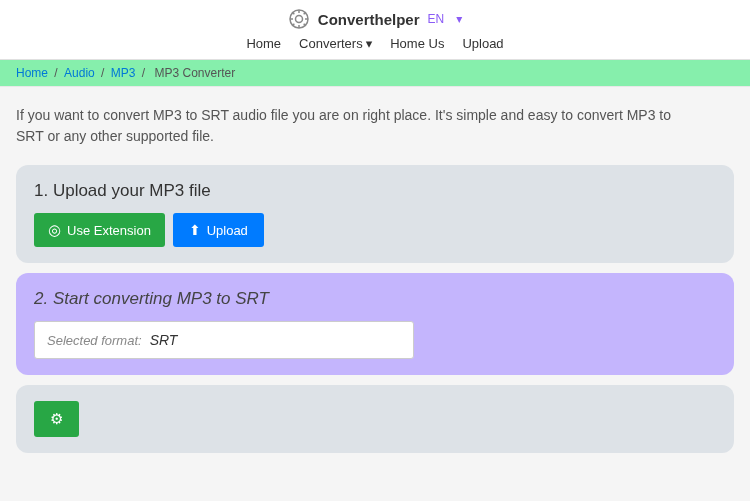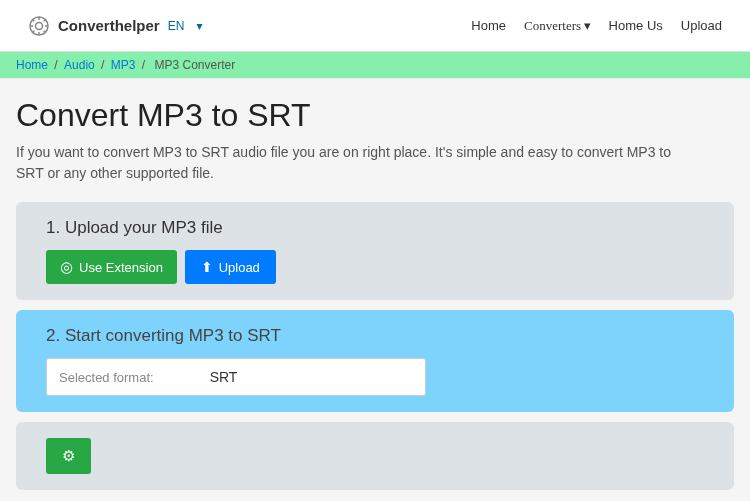--- a/index.html
+++ b/index.html
@@ -13,61 +13,61 @@
       overflow-x: hidden;
     }
 
     
     .header {
       background: #fff;
       border-bottom: 1px solid #e0e0e0;
       display: flex;
       align-items: center;
       justify-content: space-between;
-      padding: 8px 28px;
-      height: 52px;
+      padding: 8px 12px;
+      height: 60px;
+      flex-direction: column;
     }
     .header-left {
       display: flex;
       align-items: center;
       gap: 8px;
     }
     .logo-icon {
       width: 22px;
       height: 22px;
     }
     .logo-text {
       font-size: 15px;
       font-weight: bold;
       color: #333;
     }
     .lang-selector {
       font-size: 12px;
-      color: #0369a1;
+      color: #8b5cf6;
       display: flex;
       align-items: center;
       gap: 12px;
       cursor: pointer;
     }
     .header-nav {
       display: flex;
       align-items: center;
       gap: 18px;
     }
     .nav-link {
       font-size: 13px;
       color: #333;
       text-decoration: none;
       cursor: pointer;
     }
     .nav-converters {
       display: flex;
       align-items: center;
       gap: 3px;
-      font-family: Liberation Serif, serif;
     }
 
     
     .breadcrumb {
       background: #86efac;
       padding: 6px 16px;
       font-size: 12px;
       color: #0078d7;
       border-bottom: 1px solid #e8e8e8;
     }
@@ -92,22 +92,22 @@
       font-size: 14px;
       color: #555;
       margin-bottom: 18px;
       max-width: 680px;
       line-height: 1.5;
     }
 
     
     .step-box {
       background: #dde2e7;
-      border-radius: 6px;
-      padding: 16px 30px;
+      border-radius: 12px;
+      padding: 16px 18px;
       margin-bottom: 10px;
     }
     .step-title {
       font-size: 17px;
       font-weight: 400;
       color: #444;
       margin-bottom: 12px;
     }
     .step-title.active {
       color: #333;
@@ -139,31 +139,31 @@
       border-radius: 3px;
       font-size: 13px;
       cursor: pointer;
       display: flex;
       align-items: center;
       gap: 6px;
     }
 
     
     .step-box.convert-step {
-      background: #7dd3fc;
+      background: #c4b5fd;
+      font-style: italic;
     }
     .format-select-area {
       background: #fff;
       border: 1px solid #ccc;
       border-radius: 3px;
       padding: 10px 12px;
       display: flex;
       align-items: center;
       max-width: 380px;
-      gap: 48px;
     }
     .format-label {
       font-size: 13px;
       color: #888;
       margin-right: 8px;
     }
     .format-value {
       font-size: 14px;
       color: #333;
       font-weight: 500;
@@ -222,21 +222,20 @@
   <a href="#">Home</a>
   <span> / </span>
   <a href="#">Audio</a>
   <span> / </span>
   <a href="#">MP3</a>
   <span> / </span>
   <span class="current">MP3 Converter</span>
 </div>
 
 <main class="main">
-  <h1 class="page-title">Convert MP3 to SRT</h1>
   <p class="page-desc">If you want to convert MP3 to SRT audio file you are on right place. It's simple and easy to convert MP3 to SRT or any other supported file.</p>
 
   <div class="step-box">
     <div class="step-title active">1. Upload your MP3 file</div>
     <div class="upload-buttons">
       <button class="btn-extension">
         <span style="font-size:15px;">◎</span>
         <span>Use Extension</span>
       </button>
       <button class="btn-upload">

